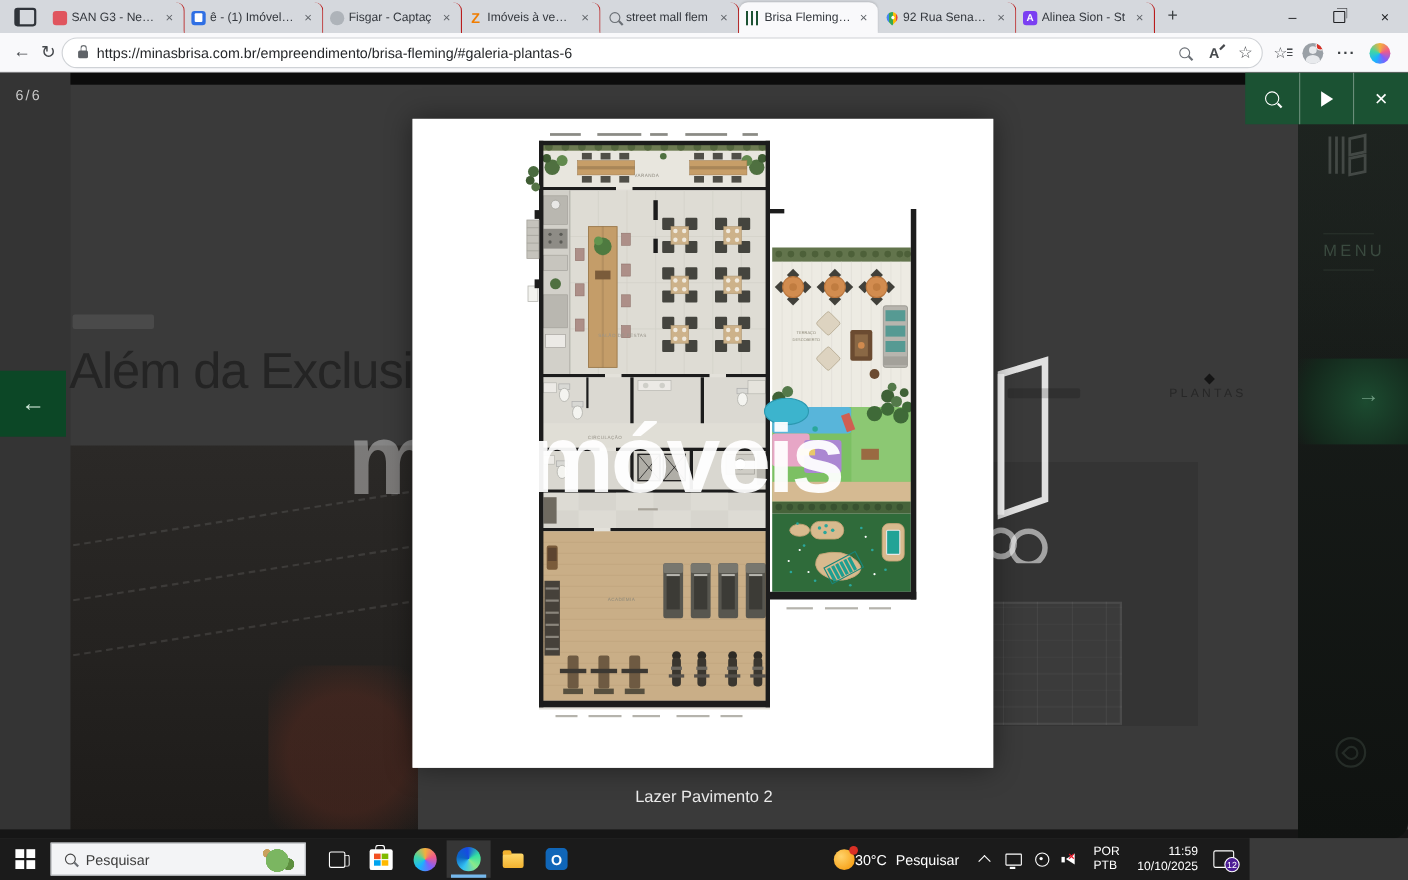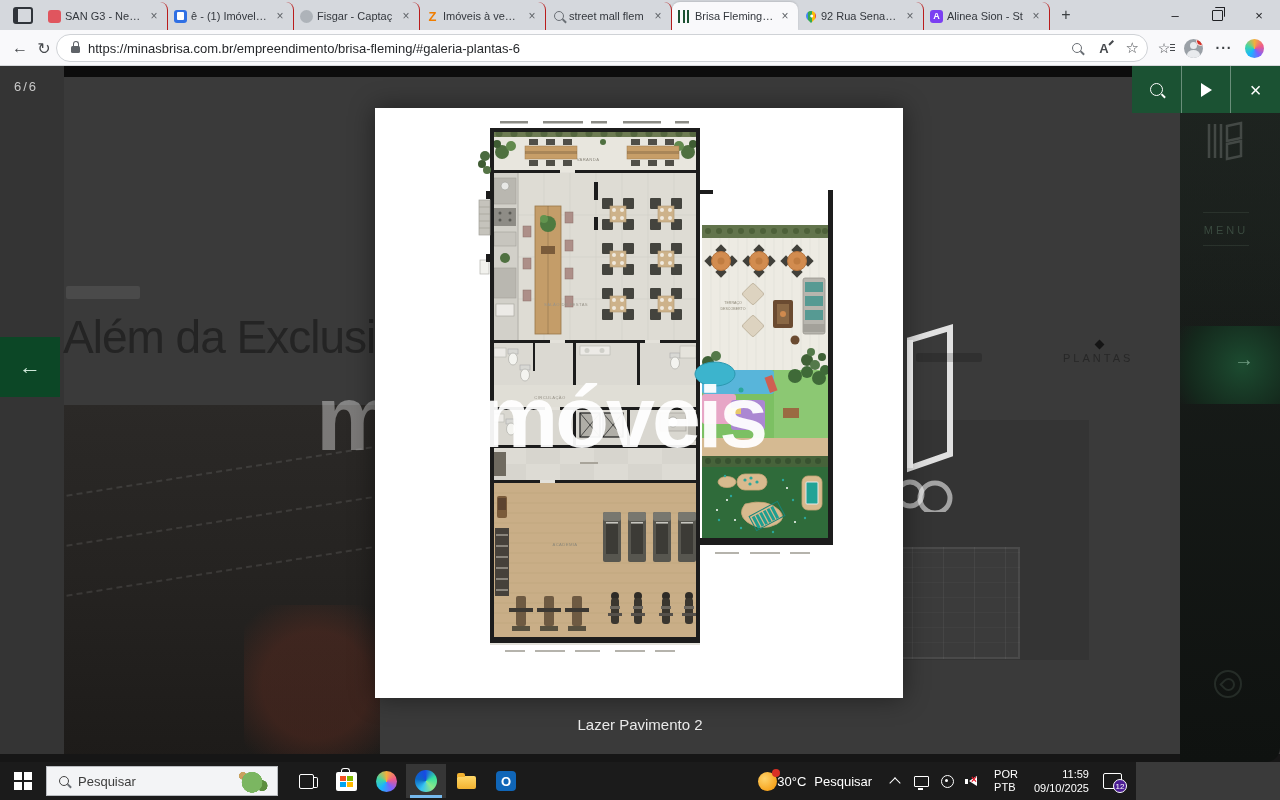--- a/index.html
+++ b/index.html
@@ -92,21 +92,21 @@
   .gbtn + .gbtn{border-left:1px solid rgba(255,255,255,.35);}
   .playtri{width:0;height:0;border-left:11px solid #fff;border-top:7px solid transparent;border-bottom:7px solid transparent;}
   .gclose{font-size:20px;line-height:1;}
   #bottomstrip{left:0;top:688px;width:1280px;height:8px;background:#161616;}
 
   #sidebar{left:1180px;top:0;width:100px;height:696px;background:linear-gradient(180deg,#1e2420,#12161300 40%),
       linear-gradient(180deg,#1c211e,#0f1210);border-radius:0 0 14px 0;}
   #sb-corner{left:1264px;top:676px;width:16px;height:20px;background:#e9e9e9;z-index:-1;}
   #sb-logo{left:1205px;top:52px;width:42px;height:46px;opacity:.5;}
   #menu-wrap{left:1203px;top:146px;width:46px;text-align:center;border-top:1px solid #2a322c;border-bottom:1px solid #2a322c;padding:7px 0;}
-  #menu-label{font-size:11px;letter-spacing:3px;color:#3a4a3f;}
+  #menu-label{font-size:15px;letter-spacing:3px;color:#3a4a3f;}
   #whatsapp{left:1214px;top:604px;width:24px;height:24px;border:2px solid #2e3731;border-radius:50%;opacity:.7;}
   #whatsapp::after{content:"";position:absolute;left:6px;top:6px;width:9px;height:9px;border:2px solid #2e3731;
       border-radius:50% 50% 50% 0;transform:rotate(45deg);}
   #nextzone{left:1180px;top:260px;width:100px;height:78px;
       background:radial-gradient(circle at 62% 50%,#1c4b30 0,#14281c 75%,transparent 100%);}
   #nextarrow{left:1234px;top:282px;font-size:20px;color:#6f9c82;}
   #prevbtn{left:0px;top:271px;width:60px;height:60px;background:#0c4726;display:flex;align-items:center;justify-content:center;
       font-size:22px;color:#cfe8d8;}
 
   
@@ -819,21 +819,21 @@
         </div>
       <div class="trayico">
           <span class="speaker"></span>
         </div>
       <div id="lang">
         <div>POR</div>
         <div>PTB</div>
       </div>
       <div id="clock">
         <div>11:59</div>
-        <div>09/10/2025</div>
+        <div>10/10/2025</div>
       </div>
       <div id="notif">
         <span class="badge">12</span>
       </div>
     </div>
   </div>
 
 </div>
 
 </body></html>

